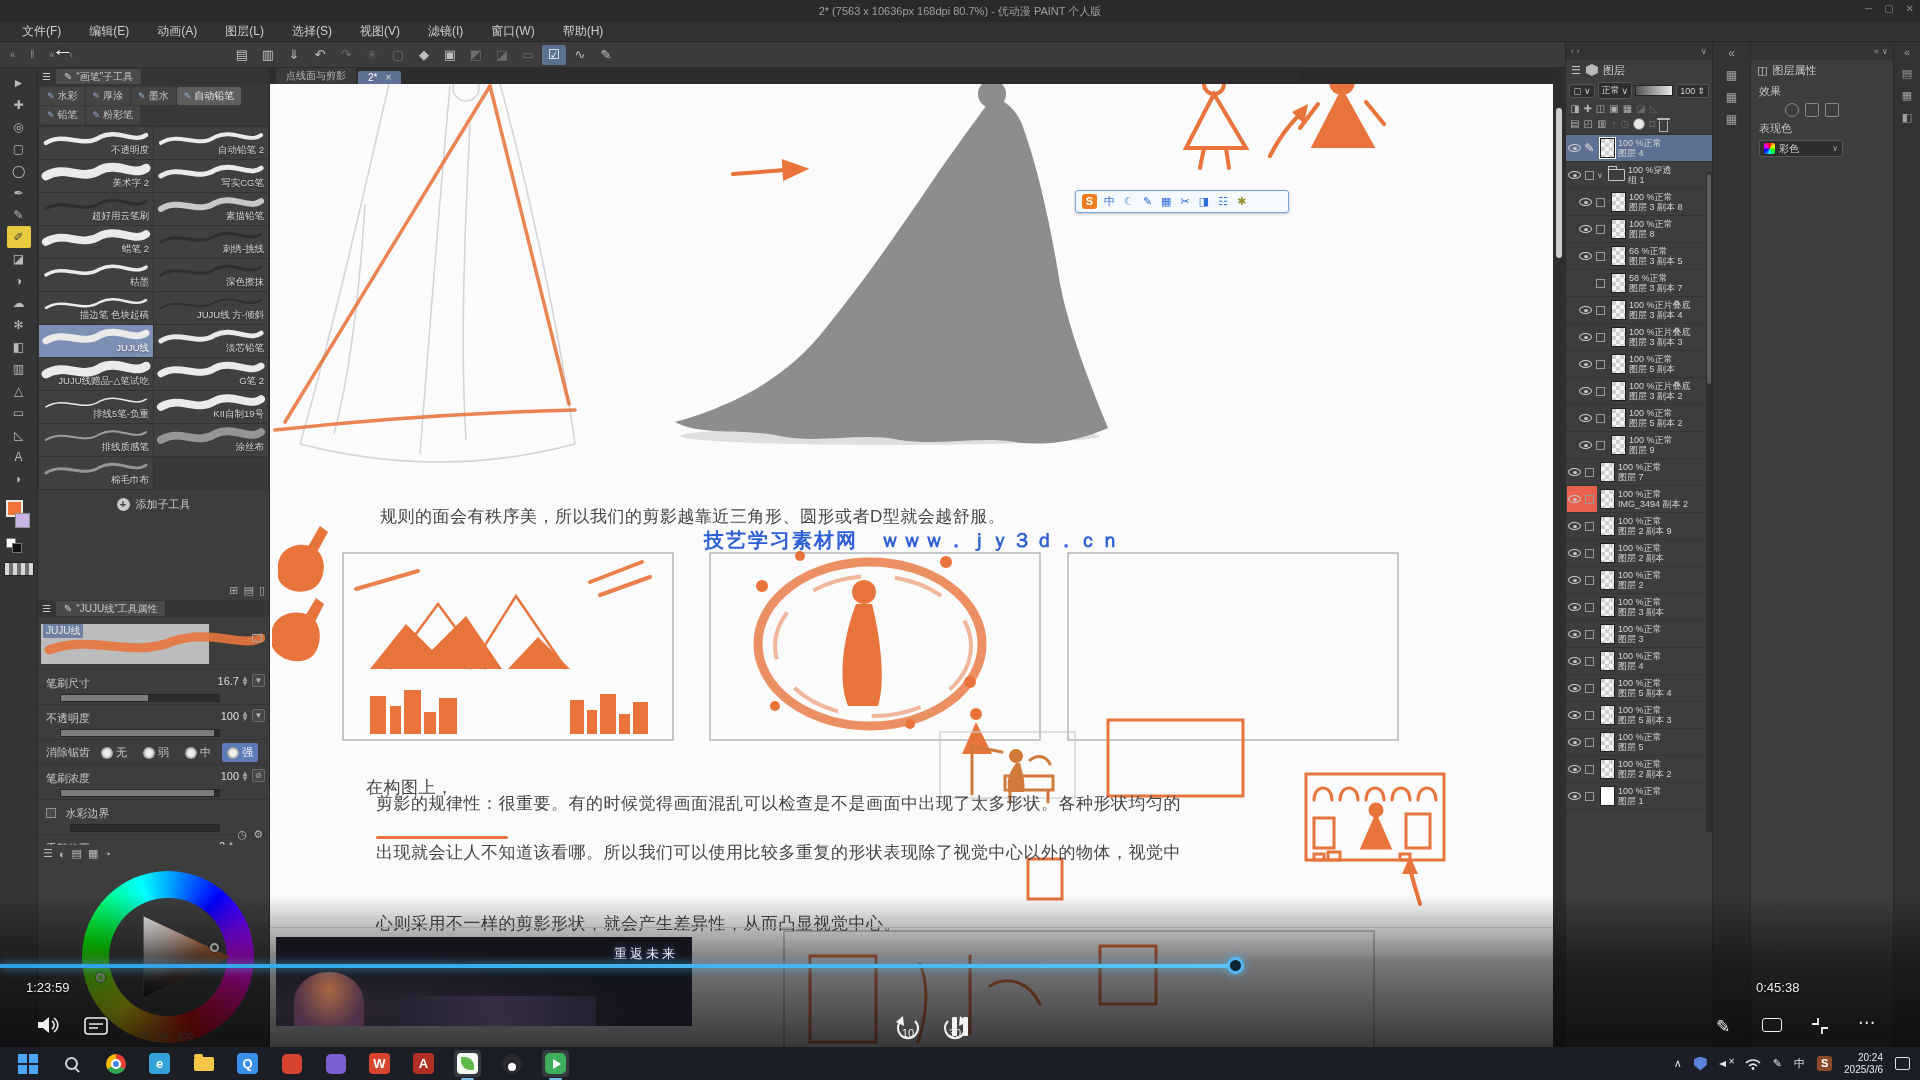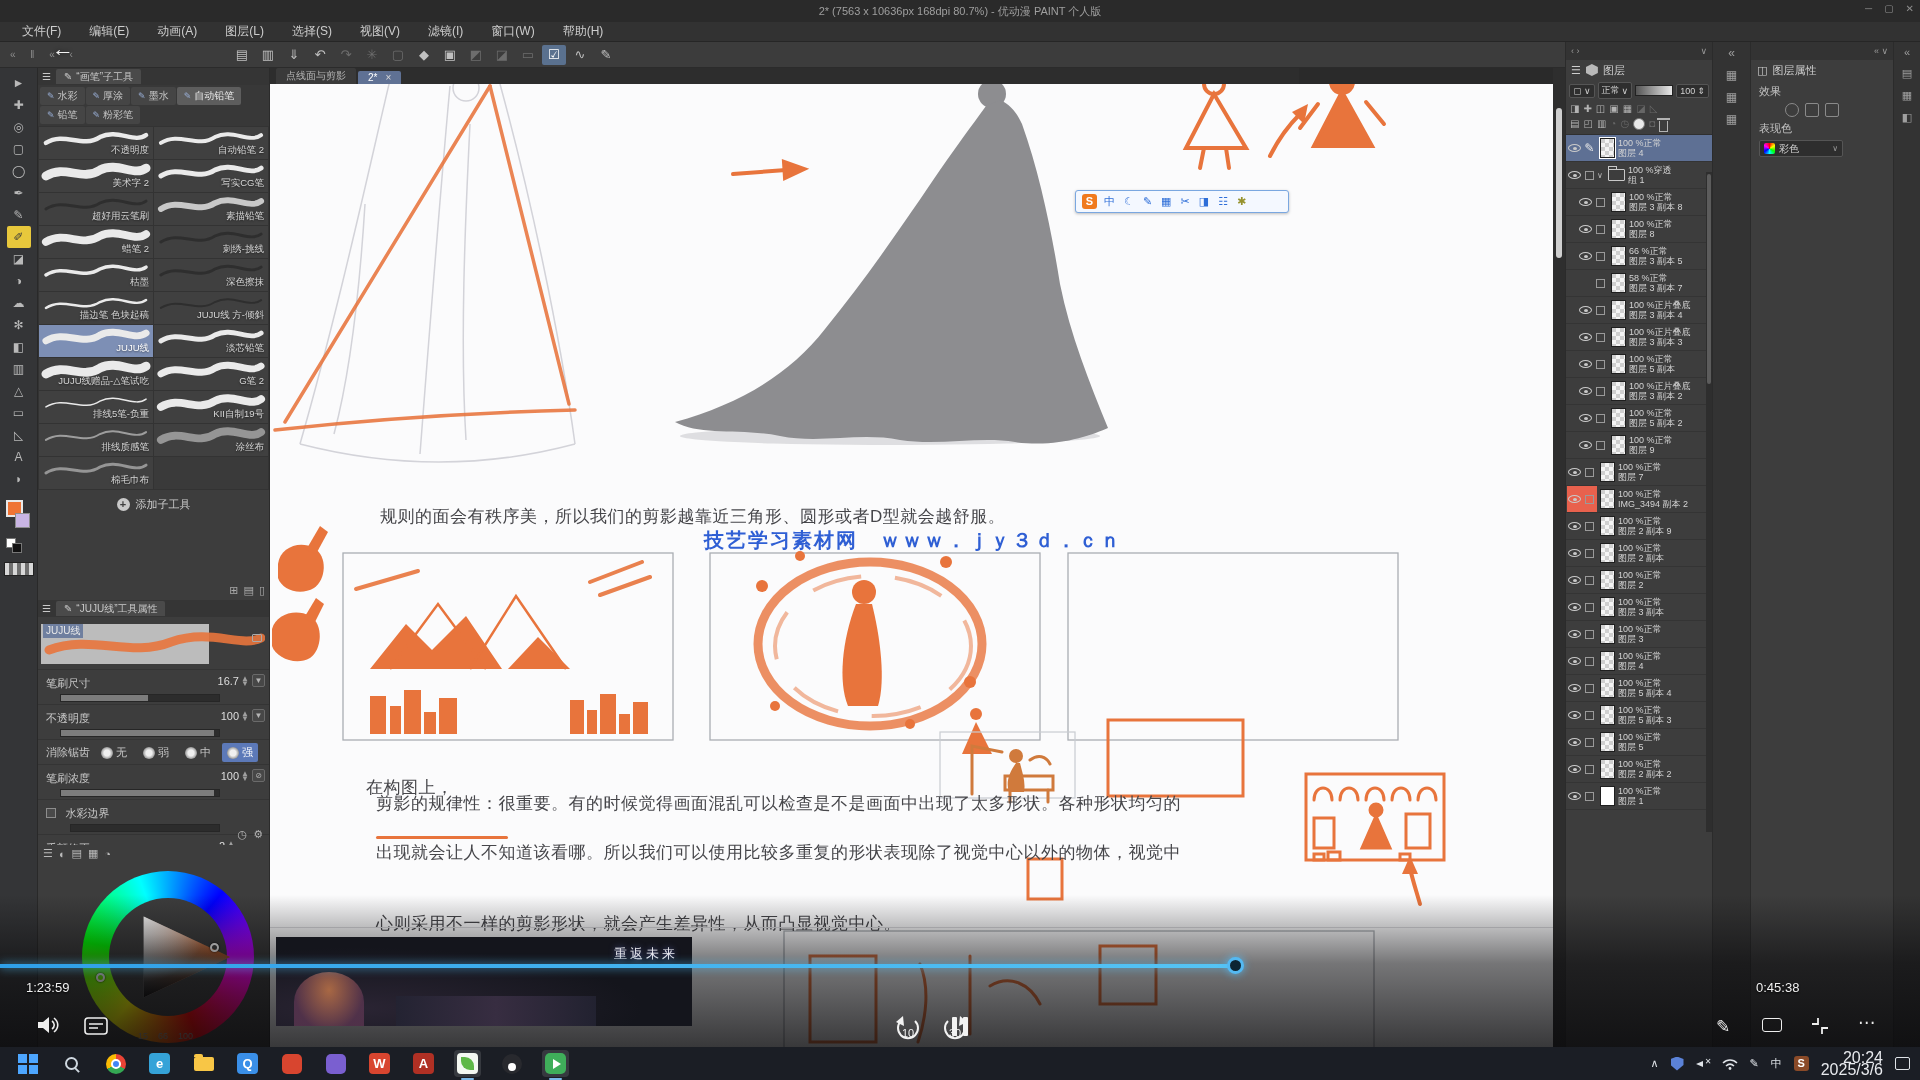--- a/index.html
+++ b/index.html
@@ -159,21 +159,21 @@
   .pausebars{display:flex;gap:6px;}
   .pausebars i{width:5px;height:19px;background:#f2f2f2;border-radius:1px;}
 
   
   .taskbar{position:absolute;left:0;top:1047px;width:1920px;height:33px;background:rgba(26,30,37,.95);display:flex;align-items:center;}
   .apps{display:flex;align-items:center;gap:17px;padding-left:14px;}
   .app{width:27px;height:27px;border-radius:4px;display:flex;align-items:center;justify-content:center;position:relative;}
   .app.active{background:rgba(255,255,255,.12);}
   .app.active::after{content:"";position:absolute;bottom:-3px;left:7px;right:7px;height:2px;border-radius:2px;background:#7ab8e8;}
   .tray{position:absolute;right:0;top:0;height:33px;display:flex;align-items:center;gap:12px;padding-right:10px;color:#dfe3e8;font-size:11px;}
-  .clock{text-align:right;font-size:16px;line-height:12px;color:#e8eaee;}
+  .clock{text-align:right;font-size:10px;line-height:12px;color:#e8eaee;}
   .shield{width:13px;height:14px;background:#5b82d8;clip-path:polygon(50% 0,100% 18%,100% 60%,50% 100%,0 60%,0 18%);}
   .volx{position:relative;width:14px;height:12px;}
   .volx::before{content:"";position:absolute;left:0;top:3px;border-top:3px solid transparent;border-bottom:3px solid transparent;border-right:7px solid #dfe3e8;}
   .volx::after{content:"✕";position:absolute;right:-2px;top:-1px;font-size:8px;color:#dfe3e8;}
   .notif{width:15px;height:13px;border:1.4px solid #dfe3e8;border-radius:2px;}
 </style>
 </head>
 <body>
 
 <div class="screen">

